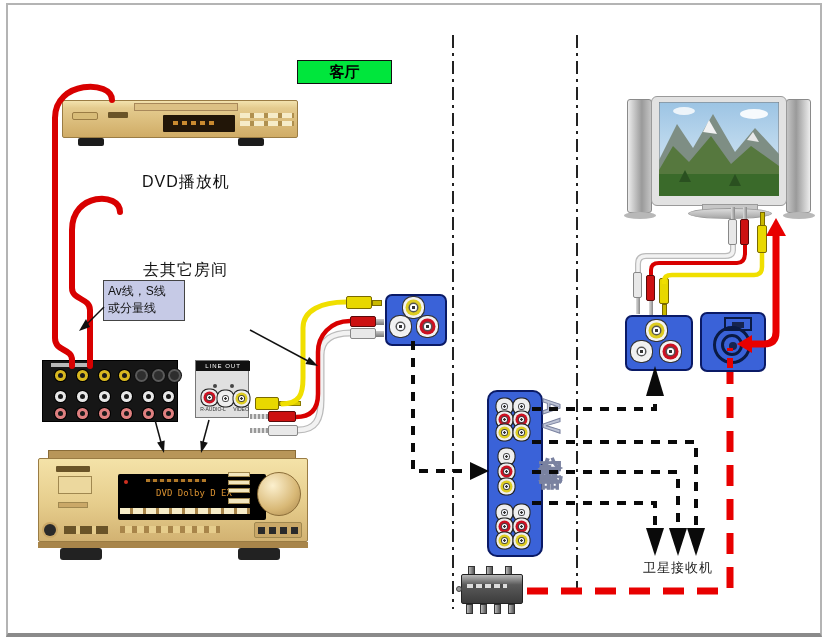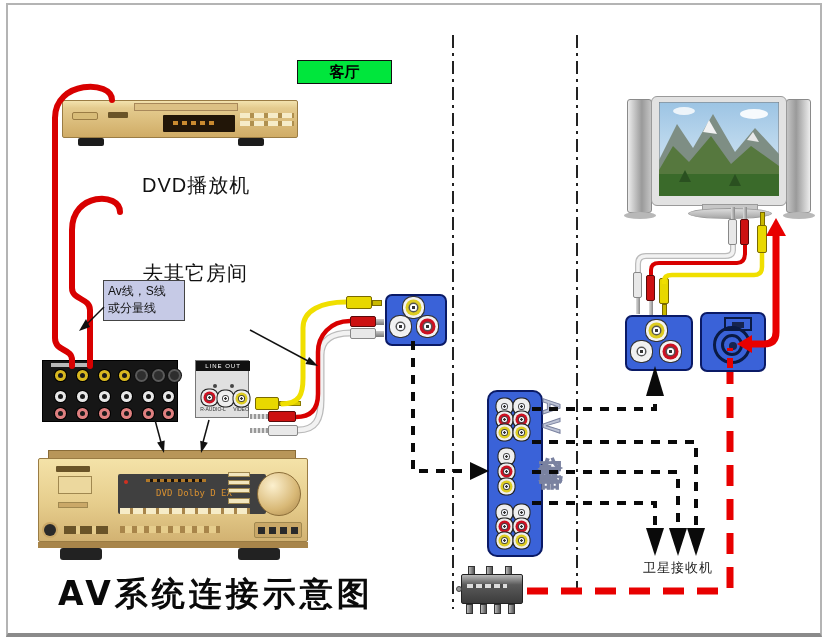--- a/index.html
+++ b/index.html
@@ -1,20 +1,20 @@
 <!DOCTYPE html>
 <html><head>
 <meta charset="utf-8">
 <style>
   html,body{margin:0;padding:0;background:#fff;font-family:"Liberation Sans",sans-serif;}
   .stage{position:relative;width:824px;height:639px;background:#ffffff;overflow:hidden;}
   .abs{position:absolute;box-sizing:border-box;}
   .frame{position:absolute;left:6px;top:3px;width:812px;height:628px;border:2px solid #b4b4b4;border-bottom:4px solid #8a8a8a;}
   .zone{position:absolute;height:22px;background:#00e63c;border:1px solid #111;display:flex;align-items:center;justify-content:center;font-size:15px;font-weight:bold;color:#000;}
-  .devlabel{position:absolute;font-size:20px;color:#111;letter-spacing:1px;}
+  .devlabel{position:absolute;font-size:16px;color:#111;letter-spacing:1px;}
   .note{position:absolute;background:#c6cae6;border:1px solid #444;color:#111;font-size:12px;line-height:1.45;padding:2px 4px;}
   .title{position:absolute;left:58px;top:572px;font-size:33px;font-weight:900;letter-spacing:4px;color:#0a0a0a;font-family:"DejaVu Sans","Liberation Sans",sans-serif;}
   
   .rca{position:absolute;width:7px;height:7px;border-radius:50%;
        background:radial-gradient(circle,#333 0 1.5px,#fff 2px);
        box-shadow:0 0 0 1.5px #555,0 0 0 4.5px var(--c),0 0 0 7px #f2f2f2,0 0 0 8px #333;}
   .rca-s{position:absolute;width:5px;height:5px;border-radius:50%;
        background:radial-gradient(circle,#333 0 1px,#fff 1.5px);
        box-shadow:0 0 0 1px #444,0 0 0 3.5px var(--c),0 0 0 5.5px #eee,0 0 0 6.5px #222;}
   .rj{position:absolute;width:5px;height:5px;border-radius:50%;background:#1a1a1a;
@@ -92,21 +92,21 @@
     <div class="abs" style="left:1px;top:45px;width:32px;font-size:5px;color:#333;text-align:center;">R-AUDIO-L</div>
     <div class="abs" style="left:36px;top:45px;width:18px;font-size:5px;color:#333;text-align:center;">VIDEO</div>
   </div>
 
   <div class="abs" style="left:36px;top:446px;width:274px;height:116px;">
     <div class="abs" style="left:12px;top:4px;width:248px;height:10px;background:#b89659;border:1px solid #8a6c38;"></div>
     <div class="abs" style="left:2px;top:12px;width:270px;height:84px;background:linear-gradient(180deg,#f4e2a8 0%,#e6cd8c 55%,#d2b272 100%);border:1px solid #9a7c44;border-radius:2px;"></div>
     <div class="abs" style="left:20px;top:20px;width:34px;height:6px;background:#6a5428;border-radius:1px;"></div>
     <div class="abs" style="left:22px;top:30px;width:34px;height:18px;background:#ecd89e;border:1px solid #a08850;"></div>
     <div class="abs" style="left:22px;top:56px;width:30px;height:6px;background:#caa868;border:1px solid #a08850;"></div>
-    <div class="abs" style="left:82px;top:28px;width:148px;height:40px;background:#404040;border-radius:2px;">
+    <div class="abs" style="left:82px;top:28px;width:148px;height:46px;background:#000000;border-radius:2px;">
       <div class="abs" style="left:6px;top:6px;width:4px;height:4px;border-radius:50%;background:#d03020;"></div>
       <div class="abs" style="left:28px;top:5px;width:60px;height:3px;background:repeating-linear-gradient(90deg,#b07828 0 4px,#181008 4px 7px);"></div>
       <div class="abs" style="left:10px;top:14px;width:132px;text-align:center;color:#d89030;font-size:9px;font-family:'DejaVu Sans Mono',monospace;">DVD  Dolby D EX</div>
     </div>
     <div class="abs" style="left:192px;top:26px;width:22px;height:5px;background:#f2e6be;border:1px solid #a08850;"></div>
     <div class="abs" style="left:192px;top:34px;width:22px;height:5px;background:#f2e6be;border:1px solid #a08850;"></div>
     <div class="abs" style="left:192px;top:42px;width:22px;height:5px;background:#f2e6be;border:1px solid #a08850;"></div>
     <div class="abs" style="left:192px;top:52px;width:22px;height:6px;background:#f2e6be;border:1px solid #a08850;"></div>
     <div class="abs" style="left:221px;top:26px;width:44px;height:44px;border-radius:50%;background:radial-gradient(circle at 35% 30%,#fcf0ce,#d8b876 60%,#a8854a);border:1px solid #8a6c38;"></div>
     <div class="abs" style="left:84px;top:62px;width:130px;height:6px;background:repeating-linear-gradient(90deg,#f6ecc8 0 10px,#a8854a 10px 13px);"></div>
@@ -114,21 +114,20 @@
     <div class="abs" style="left:28px;top:80px;width:44px;height:8px;background:repeating-linear-gradient(90deg,#6a5428 0 12px,#e6cd8c 12px 16px);"></div>
     <div class="abs" style="left:84px;top:80px;width:100px;height:7px;background:repeating-linear-gradient(90deg,#a8854a 0 5px,#e6cd8c 5px 12px);"></div>
     <div class="abs" style="left:218px;top:76px;width:48px;height:16px;background:#caa868;border:1px solid #a08850;border-radius:2px;">
       <div class="abs" style="left:3px;top:4px;width:40px;height:7px;background:repeating-linear-gradient(90deg,#2a2a2a 0 7px,#caa868 7px 11px);"></div>
     </div>
     <div class="abs" style="left:2px;top:96px;width:270px;height:6px;background:#a8854a;"></div>
     <div class="abs" style="left:24px;top:102px;width:42px;height:12px;background:#222;border-radius:3px;"></div>
     <div class="abs" style="left:202px;top:102px;width:42px;height:12px;background:#222;border-radius:3px;"></div>
   </div>
 
-  <div class="title">AV系统连接示意图</div>
 
   <div class="plate" style="left:385px;top:294px;width:58px;height:48px;"></div>
   <div class="rca" style="--c:#ddcc22;left:410px;top:304px;"></div>
   <div class="rca" style="--c:#f0f0f0;left:397px;top:323px;"></div>
   <div class="rca" style="--c:#cc1122;left:424px;top:323px;"></div>
 
   <div class="abs" style="left:346px;top:296px;width:26px;height:13px;background:#e8d800;border:1px solid #7a6a00;border-radius:2px;"></div>
   <div class="abs" style="left:372px;top:300px;width:10px;height:6px;background:#c8b800;border:1px solid #7a6a00;"></div>
   <div class="abs" style="left:350px;top:316px;width:26px;height:11px;background:#cc1111;border:1px solid #5a0a0a;border-radius:2px;"></div>
   <div class="abs" style="left:376px;top:319px;width:8px;height:6px;background:linear-gradient(180deg,#ccc,#777);"></div>

